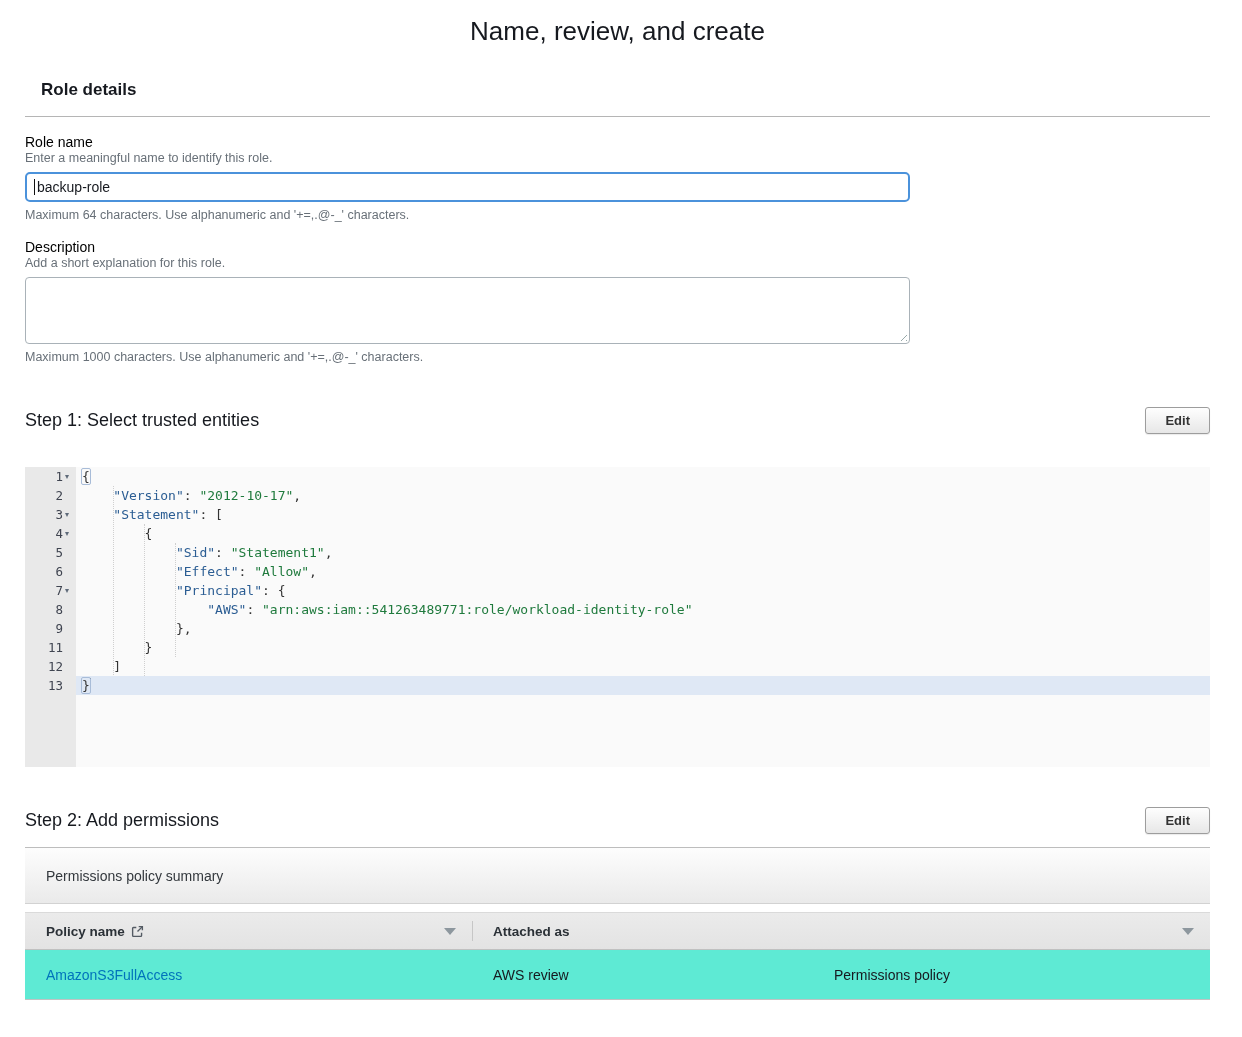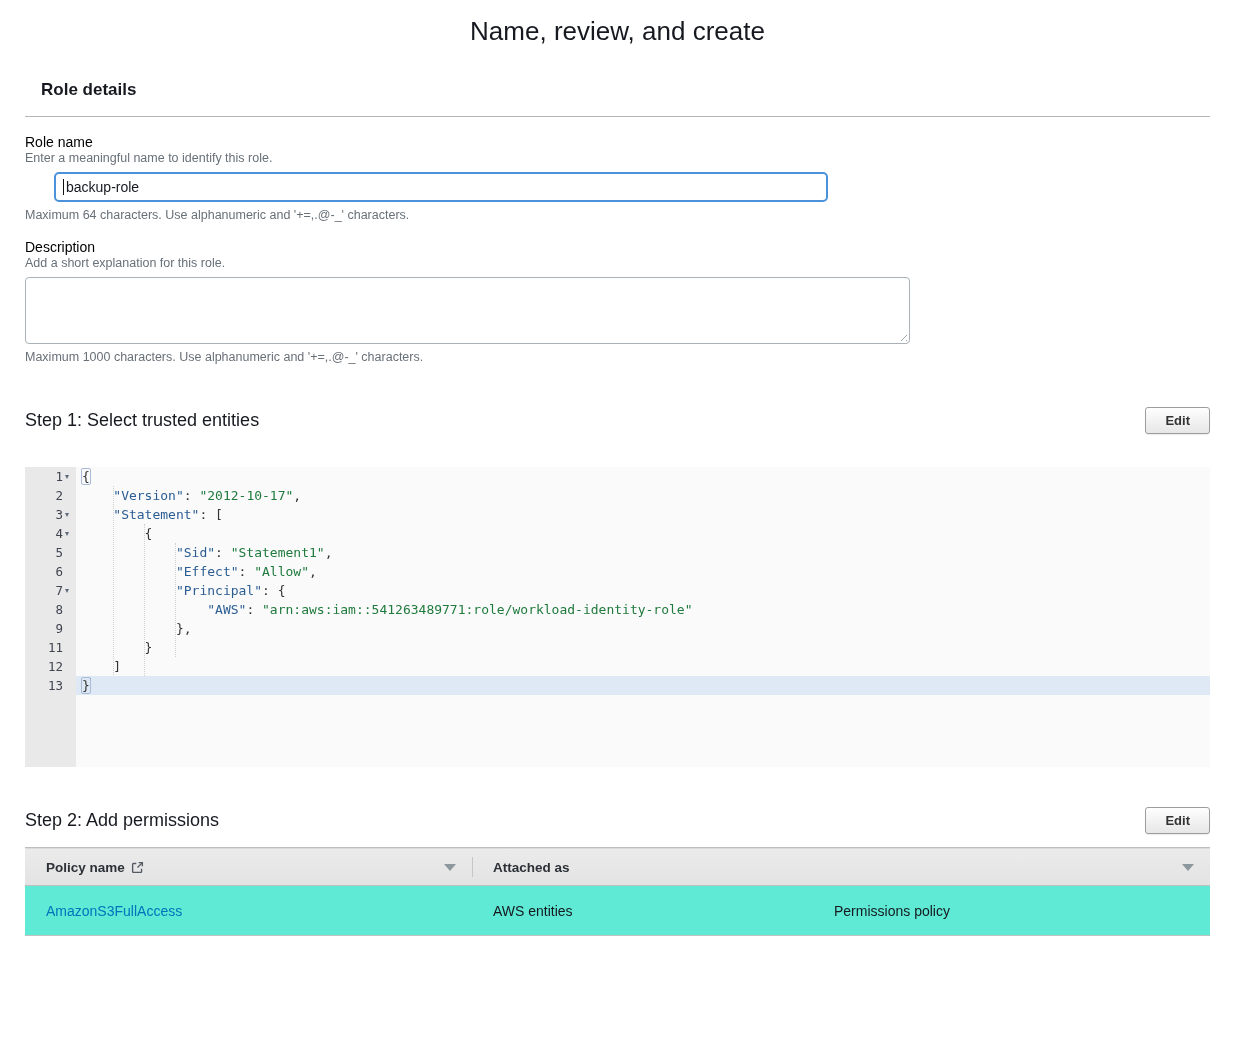--- a/index.html
+++ b/index.html
@@ -12,21 +12,21 @@
   .page{padding:0 32px 0 25px;}
 
   h1.title{font-size:26px;font-weight:400;line-height:34px;margin:0;padding-top:14px;color:#16191f;text-align:center;}
   h2.sub{font-size:17px;font-weight:700;margin:32px 16px 16px;}
   .divider{border:none;border-top:1px solid #b5b5b5;margin:0;}
 
   .field label{display:block;font-size:14px;color:#000000;margin:17px 0 1px;}
   .field.description{margin-top:14px;}
   .help{font-size:12.5px;color:#687078;margin-bottom:7px;}
   .constraint{font-size:12.5px;color:#687078;margin-top:6px;}
-  .input-wrap{position:relative;width:774px;margin-left:29px;}
+  .input-wrap{position:relative;width:885px;}
   .text-input{width:100%;height:30px;border:2px solid var(--focus_border);border-radius:5px;
     font-size:14px;font-family:inherit;color:#16191f;padding:0 10px;outline:none;background:#fff;}
   .caret{position:absolute;left:9px;top:7px;width:1px;height:16px;background:#111;}
   .textarea-wrap{position:relative;width:885px;}
   .desc-textarea{width:885px;height:67px;border:1px solid #a9b2b8;border-radius:4px;resize:none;
     font-family:inherit;font-size:14px;padding:6px 10px;outline:none;display:block;}
   .resize-handle{position:absolute;right:3px;bottom:3px;width:10px;height:10px;
     background:repeating-linear-gradient(135deg,transparent 0 2.5px,#9aa 2.5px 3.5px);
     clip-path:polygon(100% 0,100% 100%,0 100%);}
 
@@ -204,20 +204,23 @@
         </div>
     </div>
   </section>
 
   <section>
     <div class="section-header second">
       <h2 class="step-heading">Step 2: Add permissions</h2>
       <button class="edit-button">Edit</button>
     </div>
     <hr class="divider2">
+    <div class="summary-panel">
+      <span>Permissions policy summary</span>
+    </div>
     <div class="policy-table">
       <div class="table-header">
           <div class="hcell col1">
             <span class="hlabel">Policy name</span>
             <span class="ext-icon">
               <svg width="13" height="13" viewBox="0 0 16 16">
                 <path d="M13 9.5V13a1 1 0 0 1-1 1H3a1 1 0 0 1-1-1V4a1 1 0 0 1 1-1h3.5" fill="none" stroke="#545b64" stroke-width="1.7"></path>
                 <path d="M9.5 2H14v4.5" fill="none" stroke="#545b64" stroke-width="1.7"></path>
                 <path d="M14 2L8 8" fill="none" stroke="#545b64" stroke-width="1.7"></path>
               </svg>
@@ -225,20 +228,20 @@
             <span class="filter-icon"></span>
           </div>
           <div class="hcell col3">
             <span class="hlabel">Attached as</span>
             <span class="filter-icon"></span>
           </div>
         </div>
       <div class="table-body">
           <div class="table-row">
             <div class="cell col1"><a class="policy-link" href="#">AmazonS3FullAccess</a></div>
-            <div class="cell col2">AWS entities</div>
+            <div class="cell col2">AWS review</div>
             <div class="cell col3">Permissions policy</div>
           </div>
         </div>
     </div>
   </section>
 
 </div>
 
 </body></html>

